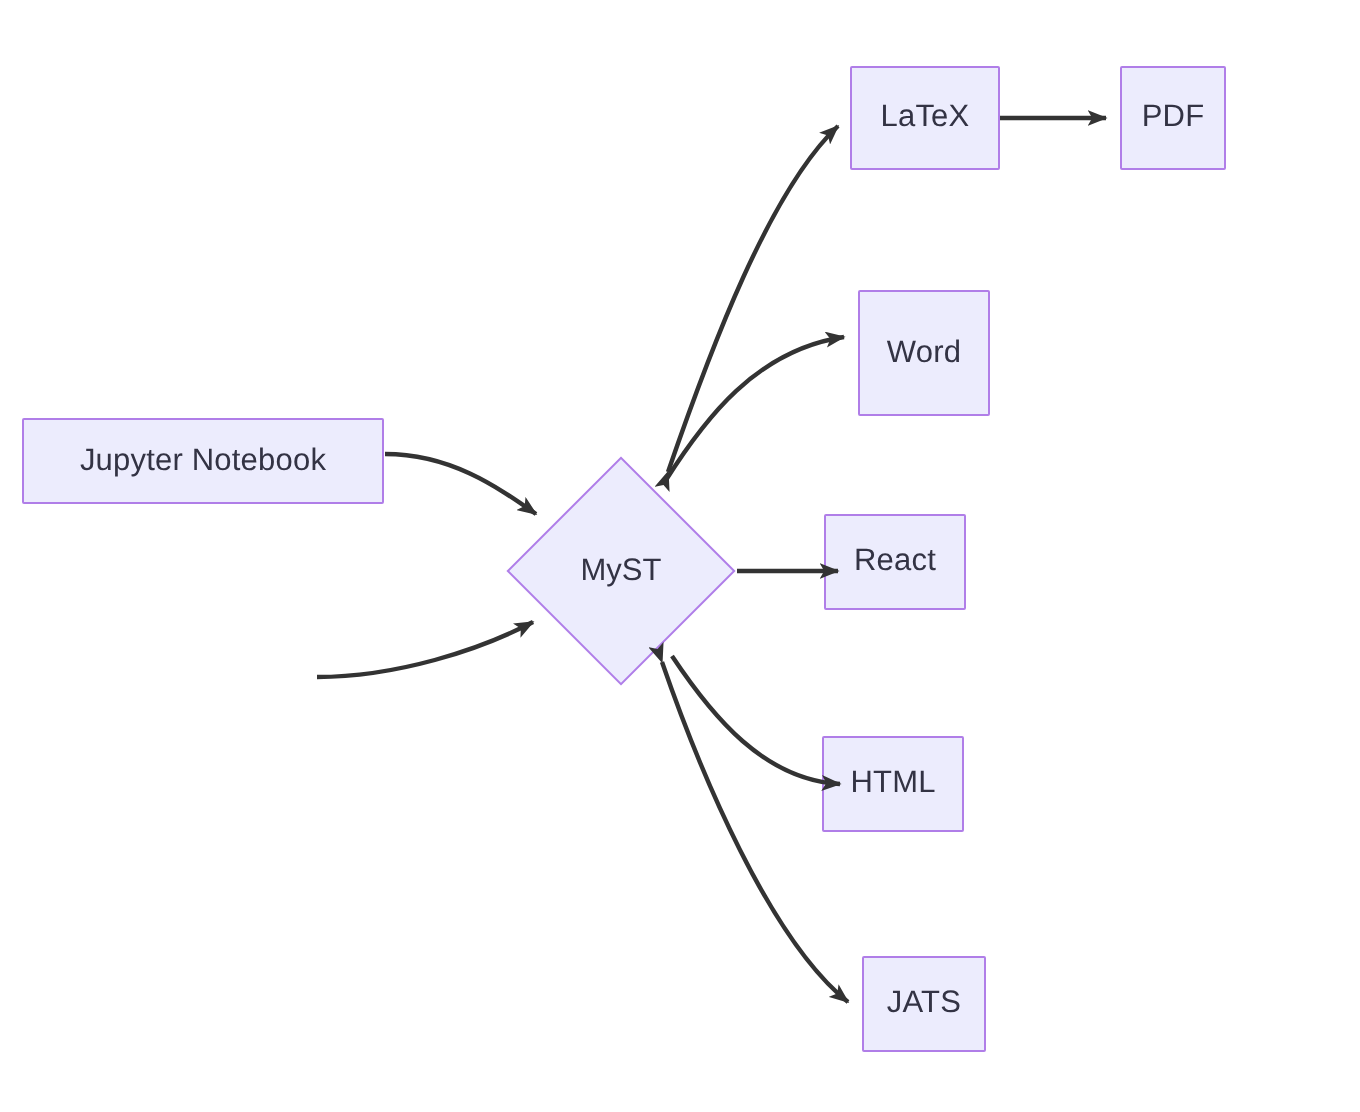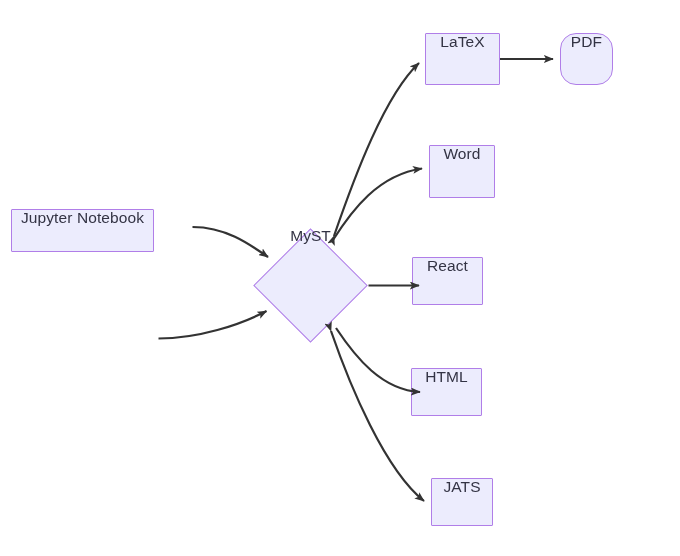--- a/index.html
+++ b/index.html
@@ -21,38 +21,39 @@
     width: 680px;
     height: 556px;
   }
   .node {
     position: absolute;
     box-sizing: border-box;
     background: #ececfd;
     border: 1.4px solid #b07ee8;
     border-radius: 1px;
     display: flex;
+    align-items: center;
     justify-content: center;
     color: #333344;
     font-size: 15.5px;
     font-family: "Liberation Sans", sans-serif;
     line-height: 1;
     white-space: nowrap;
   }
   .node-label {
     display: block;
     color: #333344;
     font-size: 15.5px;
     letter-spacing: 0.1px;
   }
   
   .diamond-wrap {
     position: absolute;
     display: flex;
-    align-items: flex-start;
+    align-items: center;
     justify-content: center;
   }
   .diamond-shape {
     position: absolute;
     left: 50%;
     top: 50%;
     width: 81px;
     height: 81px;
     margin-left: -40.5px;
     margin-top: -40.5px;
@@ -108,39 +109,39 @@
 
     <path class="edge-line" d="M 333,240 C 352,210 378,175 422,168.5" marker-end="url(#arrowhead)"></path>
 
     <path class="edge-line" d="M 368.5,285.5 L 419,285.5" marker-end="url(#arrowhead)"></path>
 
     <path class="edge-line" d="M 336,328 C 356,358 382,390 420,392" marker-end="url(#arrowhead)"></path>
 
     <path class="edge-line" d="M 331,331 C 350,386 385,470 424,501" marker-start="url(#arrowhead)" marker-end="url(#arrowhead)"></path>
   </svg>
 
-  <div class="node" style="left:11px; top:209px; width:143px; height:43px;">
+  <div class="node" style="left:11px; top:209px; width:181px; height:43px;">
     <span class="node-label">Jupyter Notebook</span>
   </div>
 
 
   <div class="diamond-wrap" style="left:253px; top:228px; width:115px; height:115px;">
     <div class="diamond-shape"></div>
     <span class="diamond-label">MyST</span>
   </div>
 
   <div class="node" style="left:425px; top:33px; width:75px; height:52px;">
     <span class="node-label">LaTeX</span>
   </div>
 
-  <div class="node" style="left:560px; top:33px; width:53px; height:52px;border-radius:16px;">
+  <div class="node" style="left:560px; top:33px; width:53px; height:52px;">
     <span class="node-label">PDF</span>
   </div>
 
-  <div class="node" style="left:429px; top:145px; width:66px; height:53px;">
+  <div class="node" style="left:429px; top:145px; width:66px; height:63px;">
     <span class="node-label">Word</span>
   </div>
 
   <div class="node" style="left:412px; top:257px; width:71px; height:48px;">
     <span class="node-label">React</span>
   </div>
 
   <div class="node" style="left:411px; top:368px; width:71px; height:48px;">
     <span class="node-label">HTML</span>
   </div>

